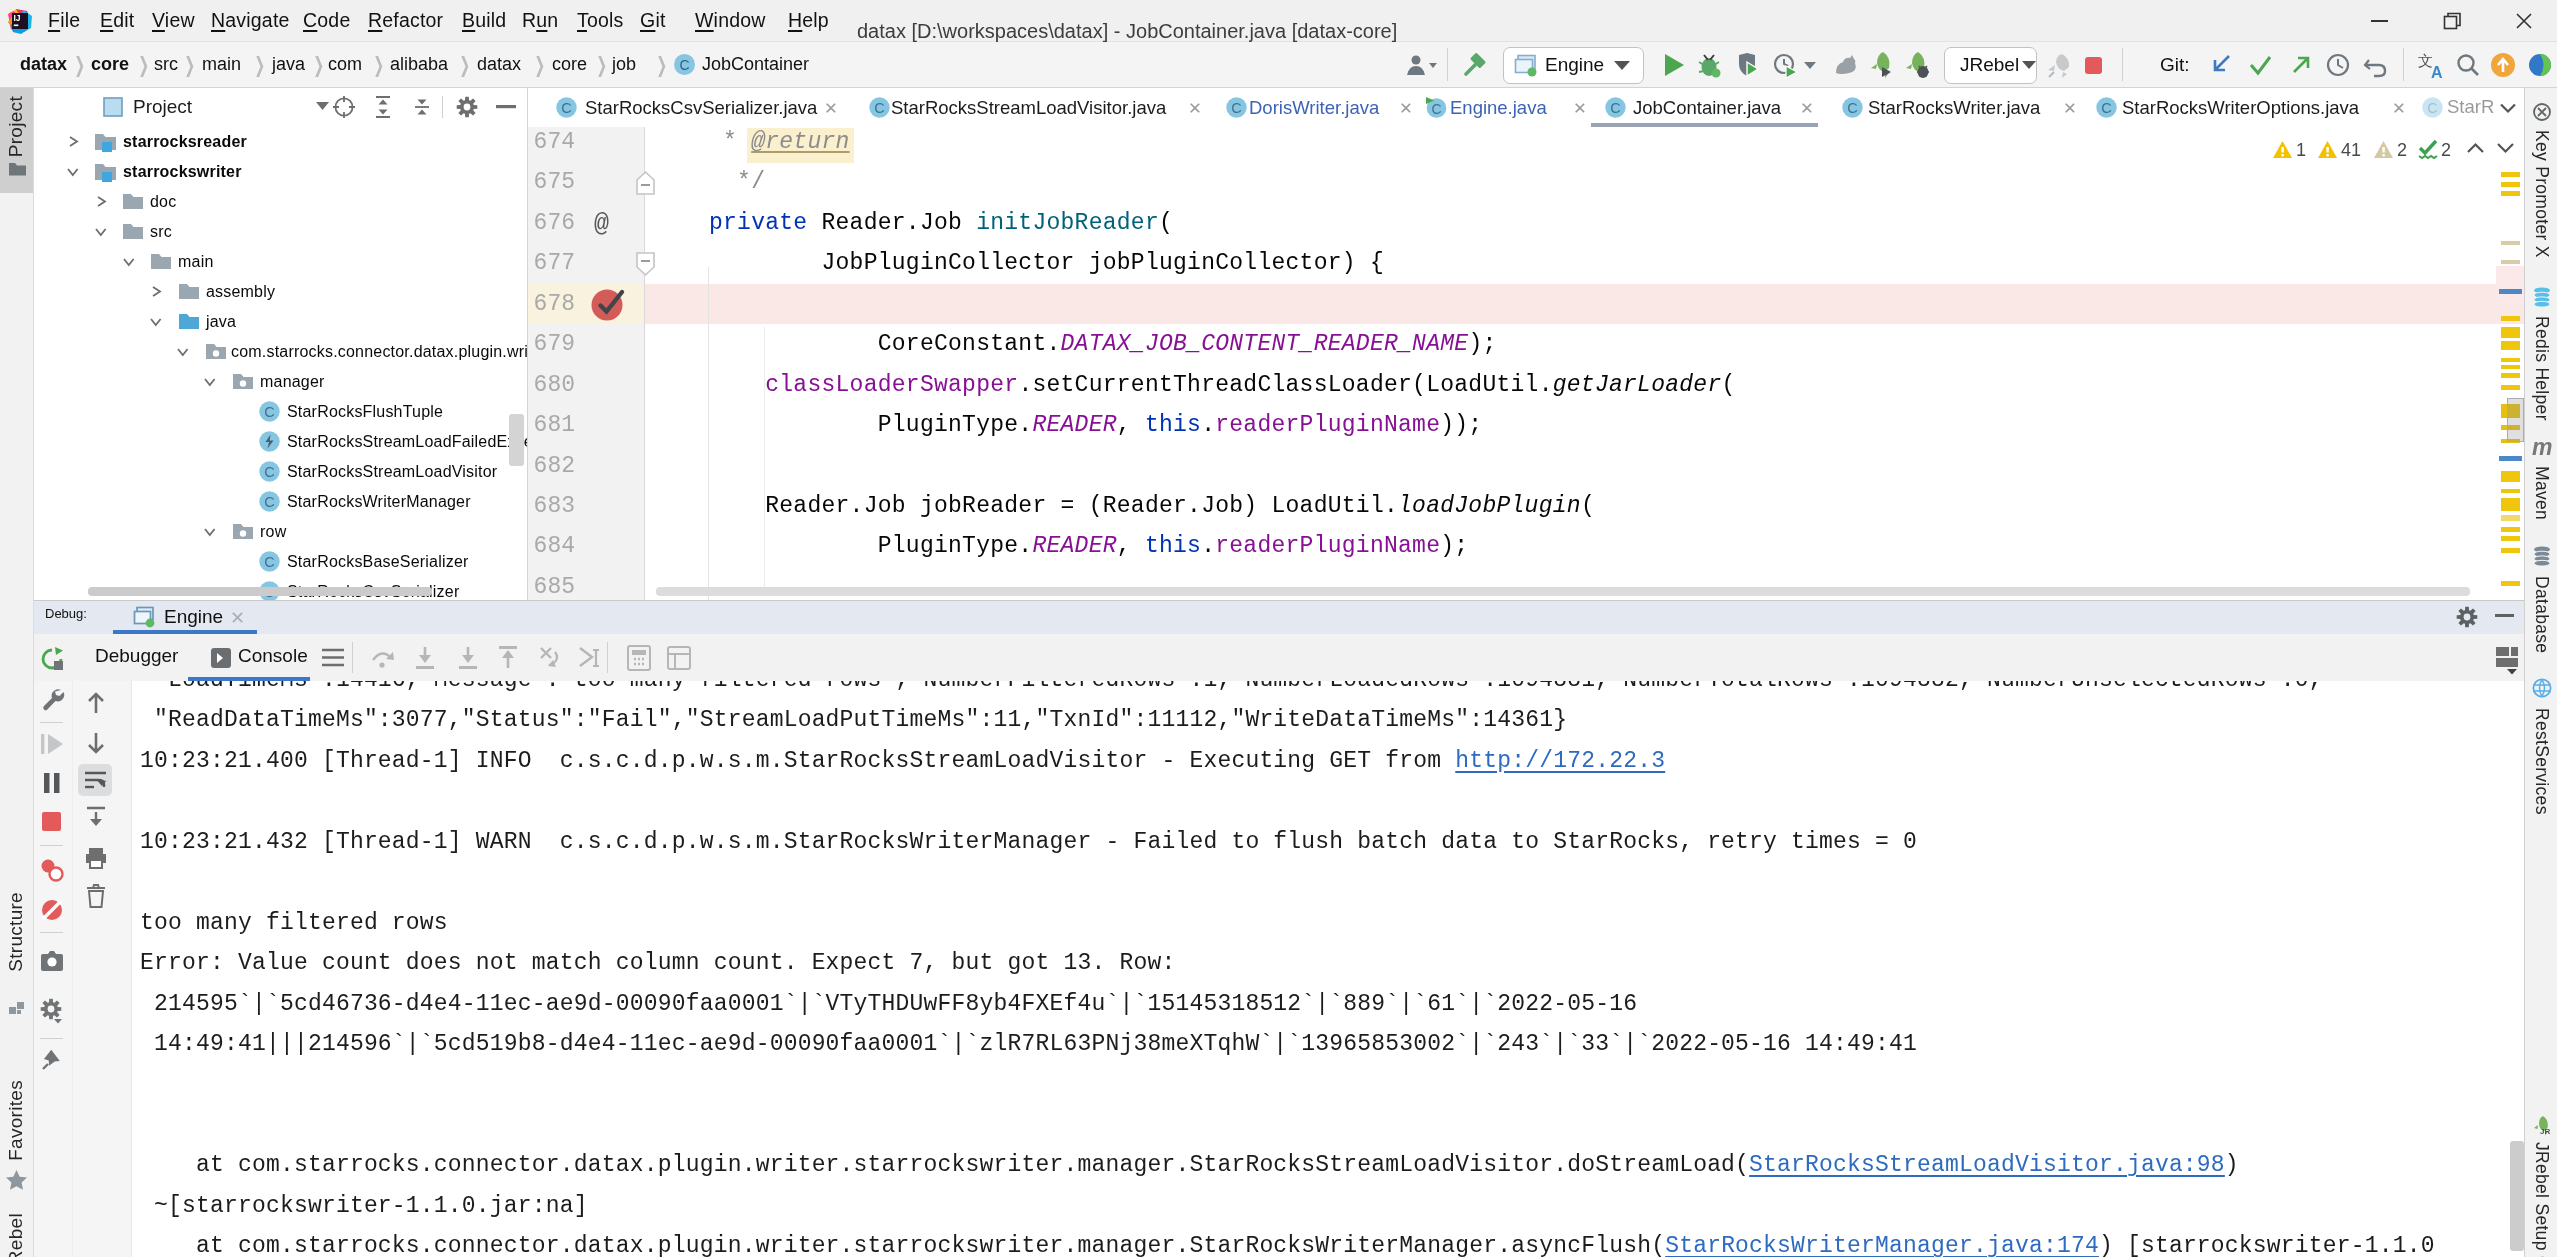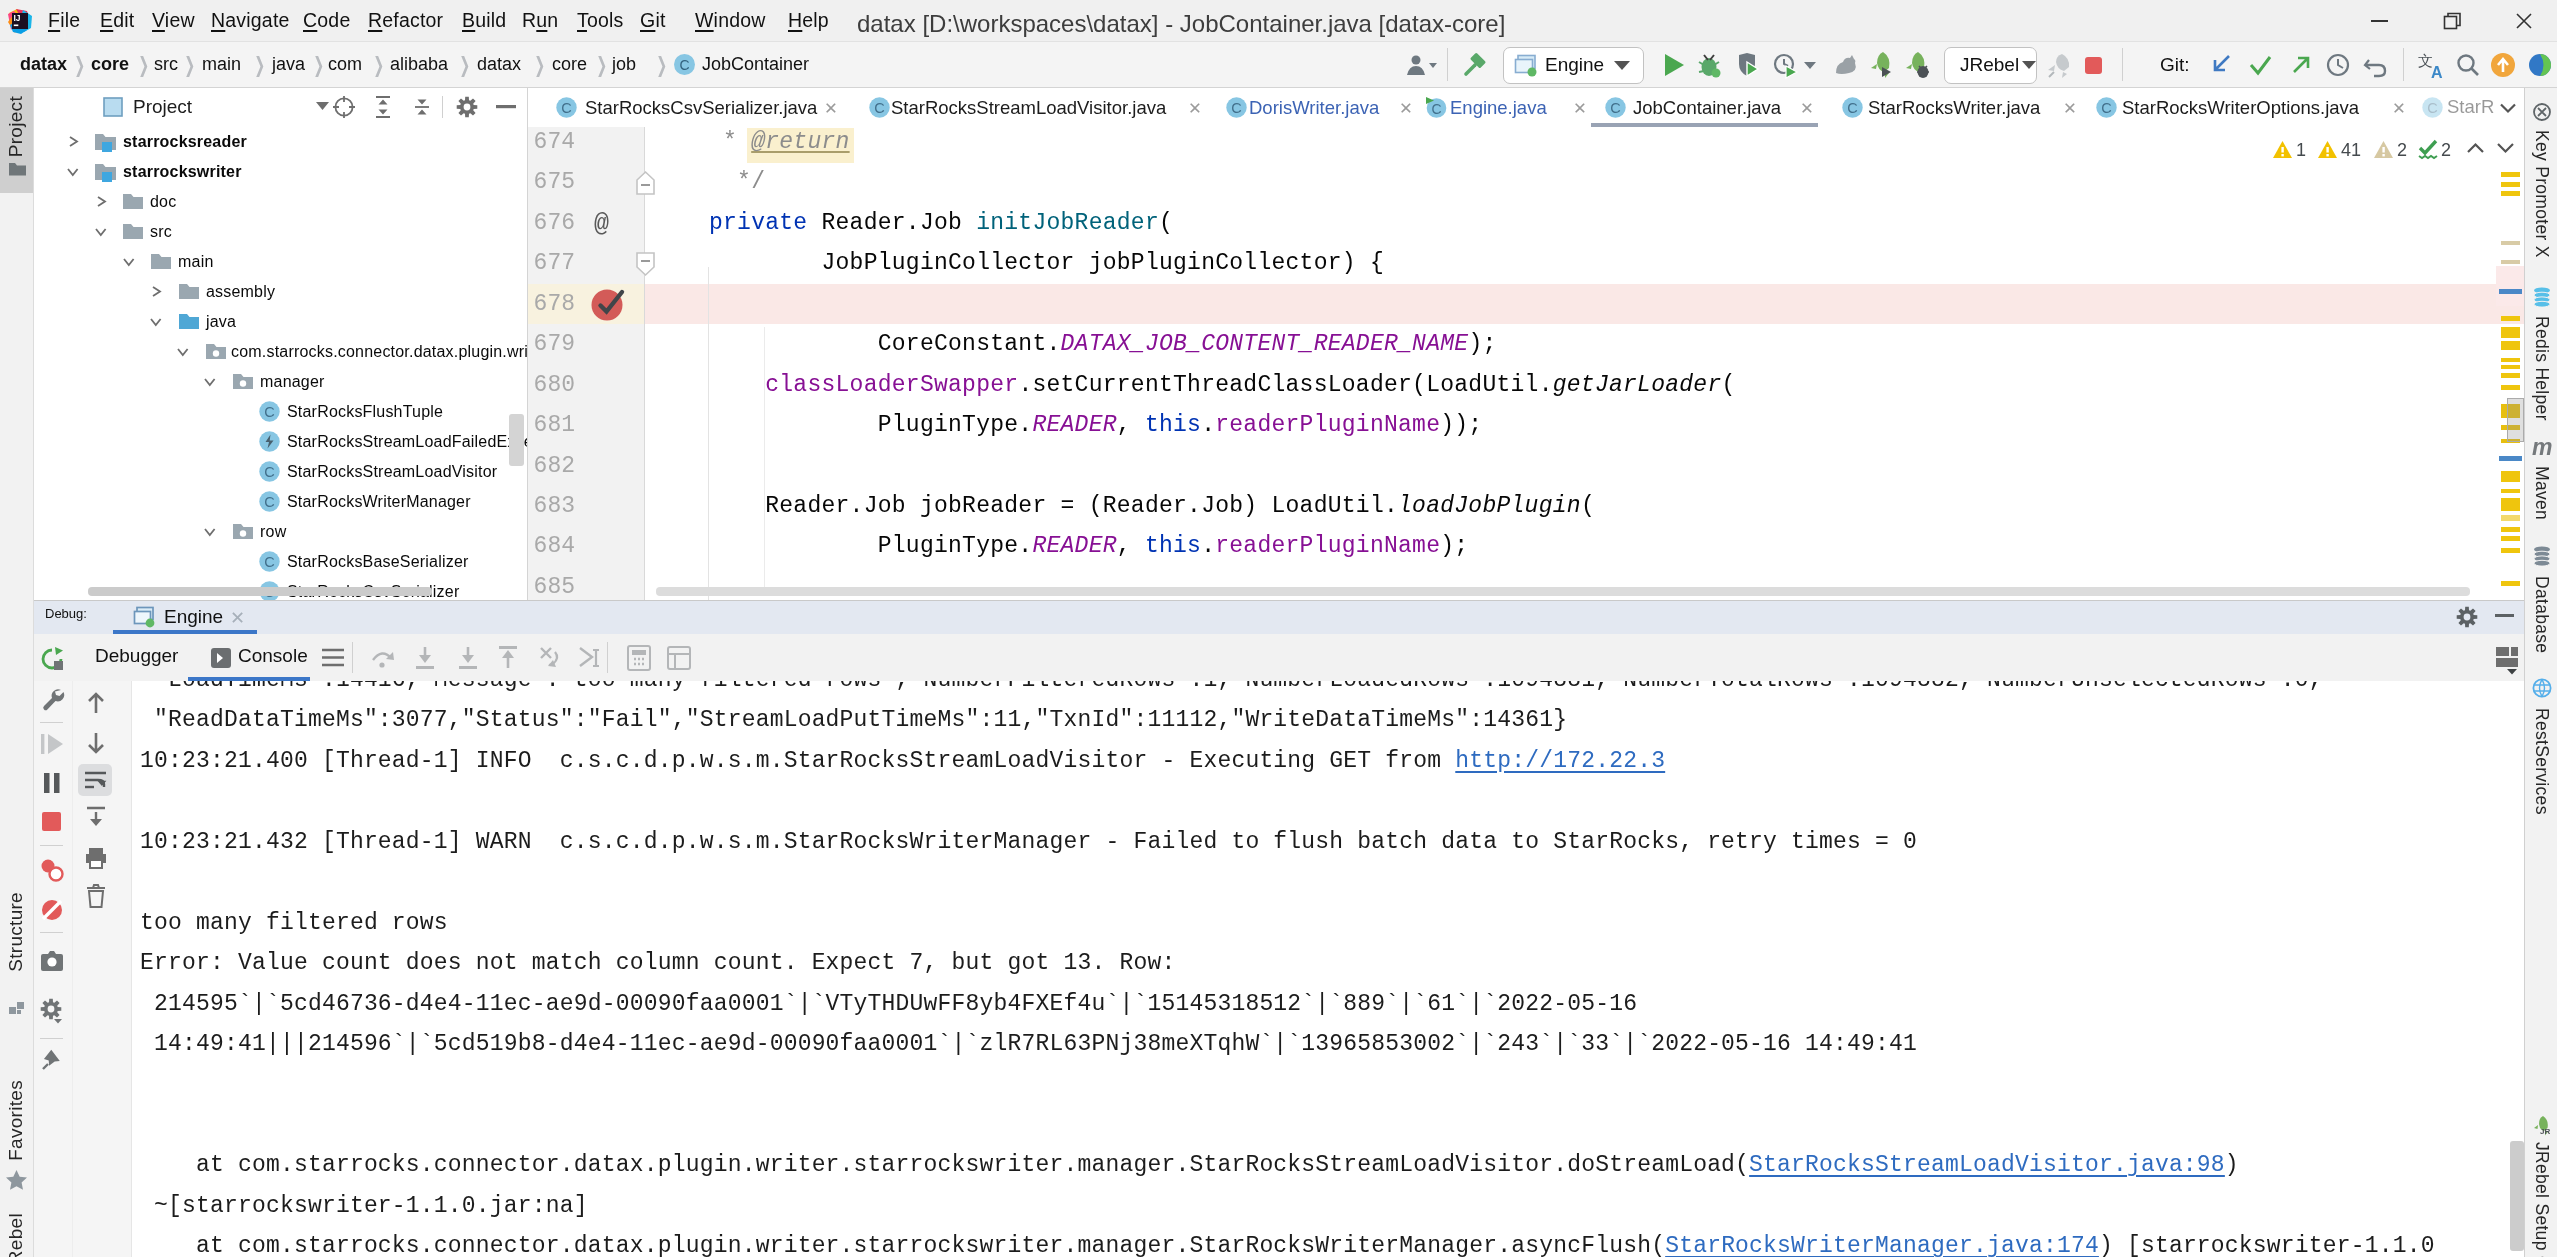--- a/index.html
+++ b/index.html
@@ -2,21 +2,21 @@
 <html><head><meta charset="utf-8"><style>
 html,body{margin:0;padding:0;width:2557px;height:1257px;overflow:hidden;background:#fff;font-family:"Liberation Sans",sans-serif}
 .a{position:absolute}
 svg{position:absolute;overflow:visible}
 pre{margin:0;white-space:pre}
 .mono{font-family:"Liberation Mono",monospace}
 
 #titlebar{left:0;top:0;width:2557px;height:41px;background:#f0f0f0;border-bottom:1px solid #e2e2e2}
 .menu{top:9px;font-size:19.5px;color:#111;letter-spacing:.2px}
 .menu u{text-decoration-thickness:1.5px;text-underline-offset:3px}
-#wintitle{top:10px;left:857px;font-size:24px;color:#3d3d3d}
+#wintitle{top:20px;left:857px;font-size:20px;color:#3d3d3d}
 
 #navbar{left:0;top:42px;width:2557px;height:45px;background:#f4f4f4;border-bottom:1px solid #d4d4d4}
 .bc{top:54px;font-size:18px;color:#111}
 .bold{font-weight:bold}
 .bsep{top:53px;font-size:21px;color:#b9bcc0;transform:scaleX(.62)}
 
 #lstripe{left:0;top:88px;width:33px;height:1169px;background:#f2f2f2;border-right:1px solid #dcdcdc}
 .vlabel{font-size:17.5px;color:#262626;white-space:nowrap;letter-spacing:.3px}
 .vl-up{writing-mode:vertical-rl;transform:rotate(180deg)}
 .vl-dn{writing-mode:vertical-rl}

